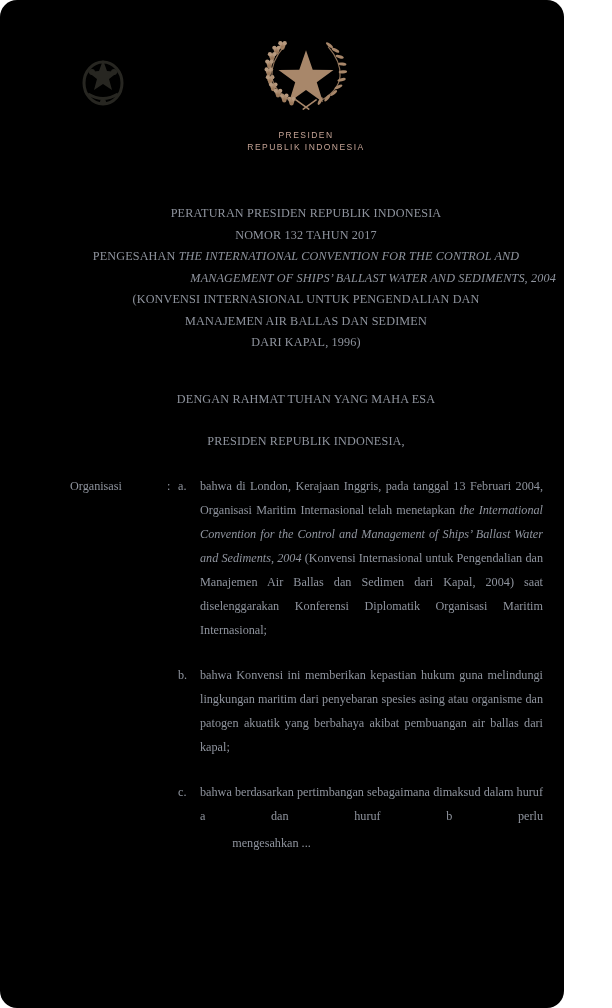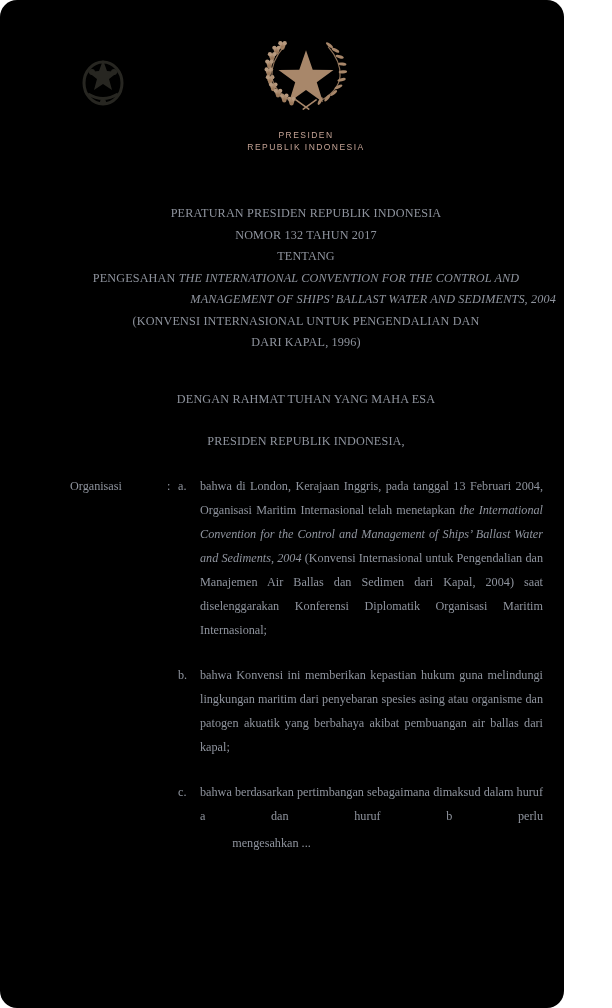--- a/index.html
+++ b/index.html
@@ -217,26 +217,26 @@
 
       <path d="M39 76 L53 86 M61 76 L47 86" stroke="#a8876a" stroke-width="1.8" fill="none" stroke-linecap="round"></path>
     </svg>
     <div class="emblem-caption">PRESIDEN
 REPUBLIK INDONESIA</div>
   </div>
 
   <div class="title-block">
     <div class="title-line">PERATURAN PRESIDEN REPUBLIK INDONESIA</div>
     <div class="title-line">NOMOR  132  TAHUN 2017</div>
-    <div class="title-line">TENTANG</div>
     <div class="title-line">
       <span>PENGESAHAN </span><span class="ital">THE INTERNATIONAL CONVENTION FOR THE CONTROL AND</span>
     </div>
     <div class="title-line ital">MANAGEMENT OF SHIPS’ BALLAST WATER AND SEDIMENTS, 2004</div>
     <div class="title-line">(KONVENSI INTERNASIONAL UNTUK PENGENDALIAN DAN</div>
+    <div class="title-line">MANAJEMEN AIR BALLAS DAN SEDIMEN</div>
     <div class="title-line">DARI KAPAL, 1996)</div>
   </div>
 
   <div class="enact-line enact-1">DENGAN RAHMAT TUHAN YANG MAHA ESA</div>
   <div class="enact-line enact-2">PRESIDEN REPUBLIK INDONESIA,</div>
 
   <div class="considering">
     <div class="cons-label">Organisasi</div>
     <div class="cons-colon">:</div>
 

